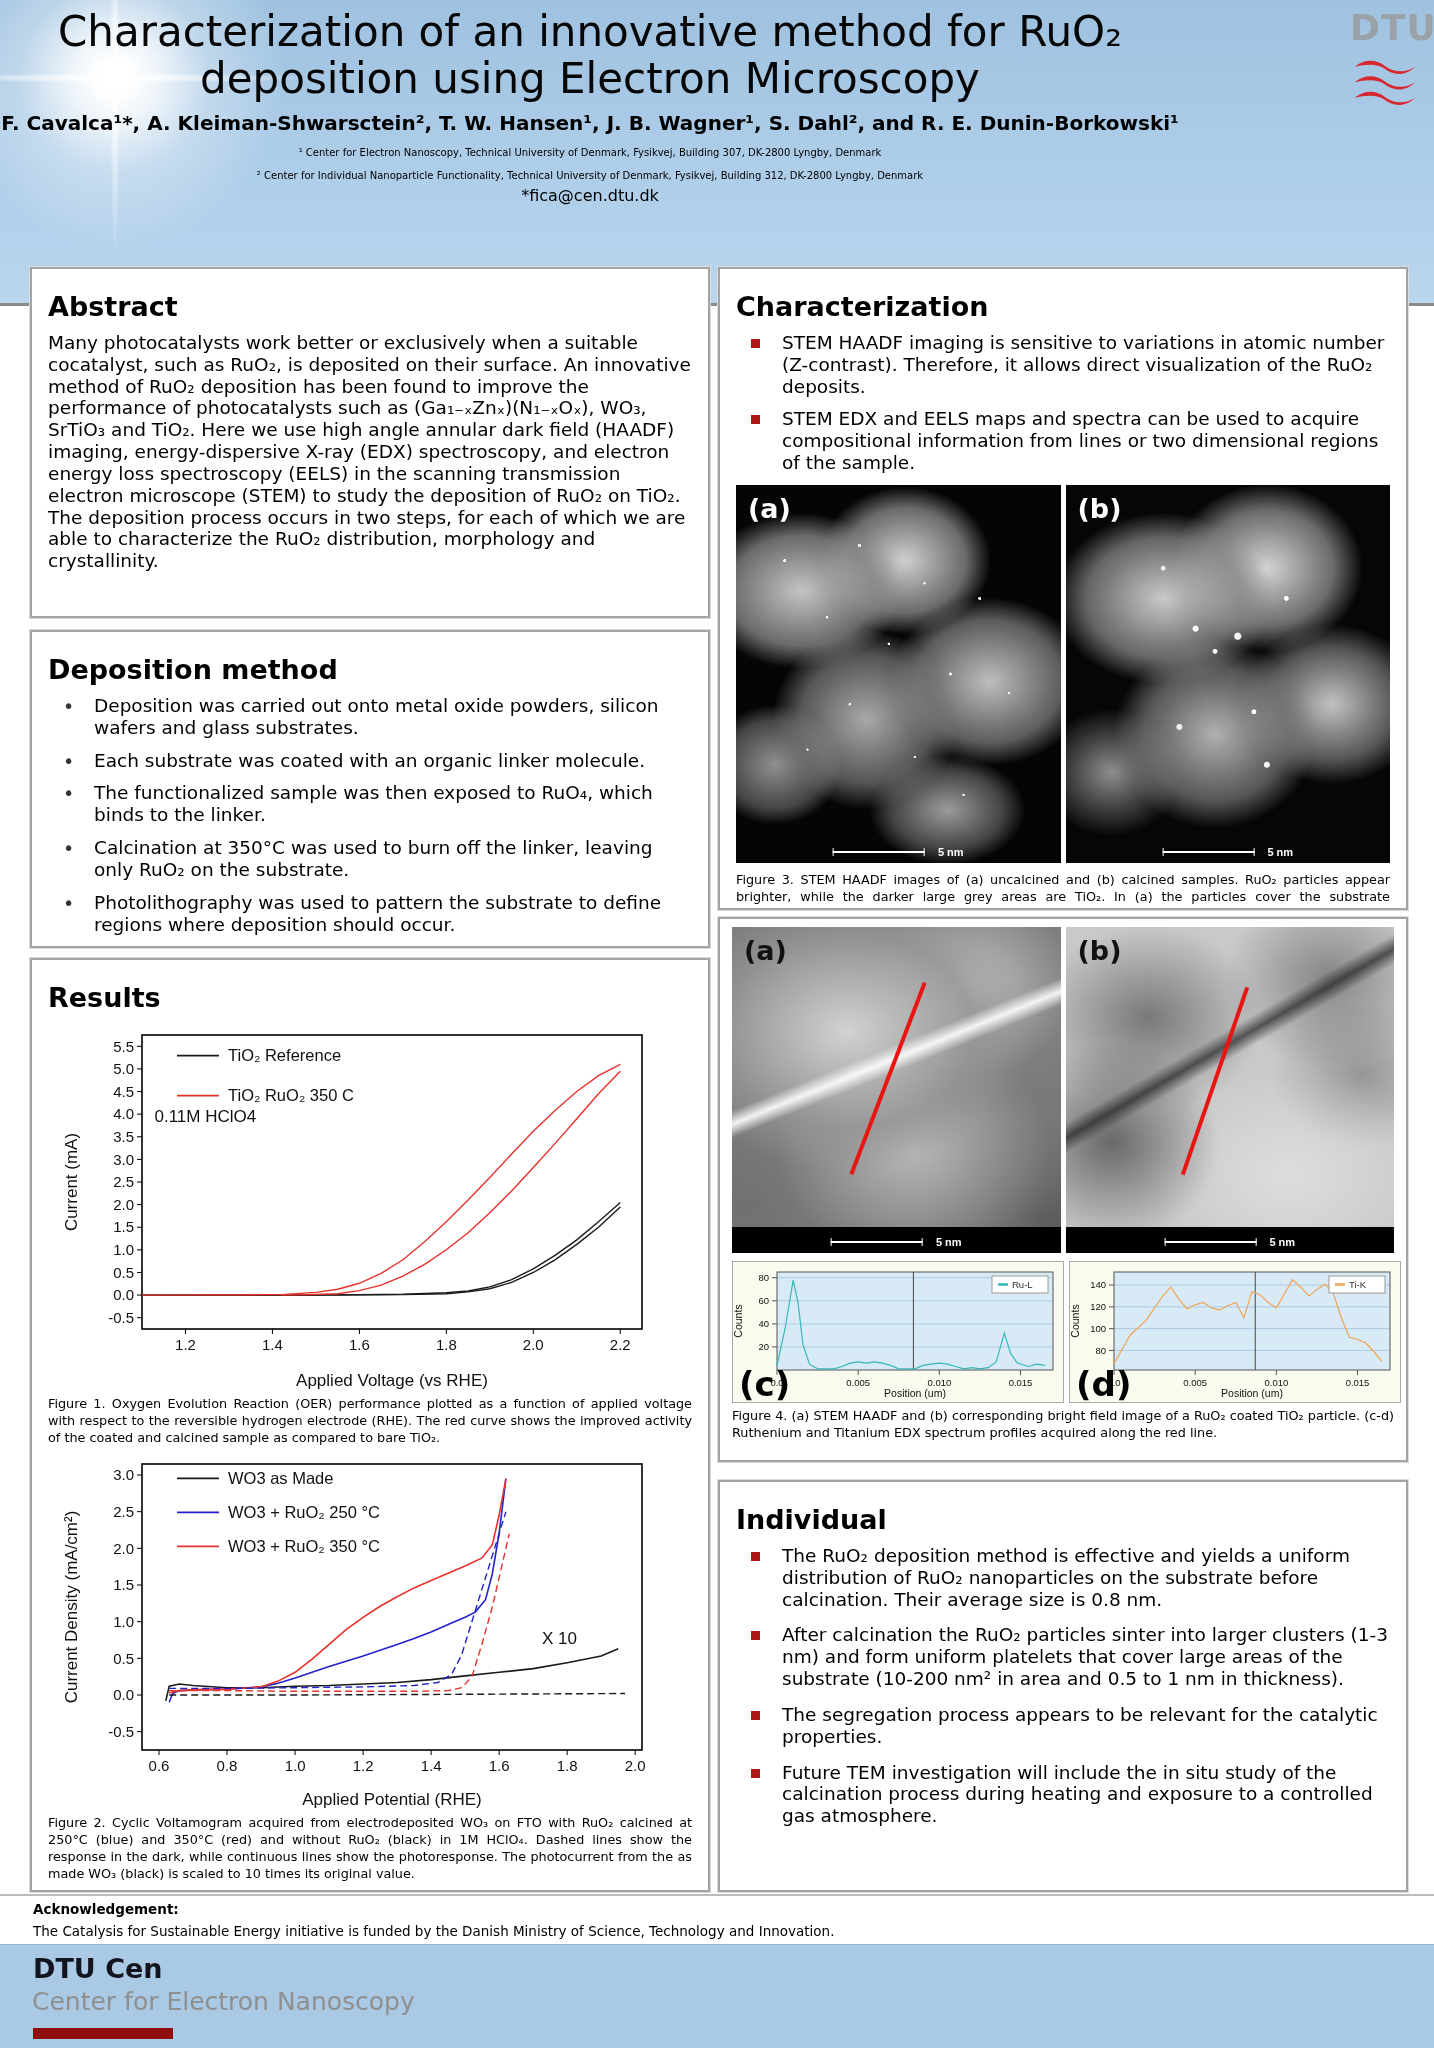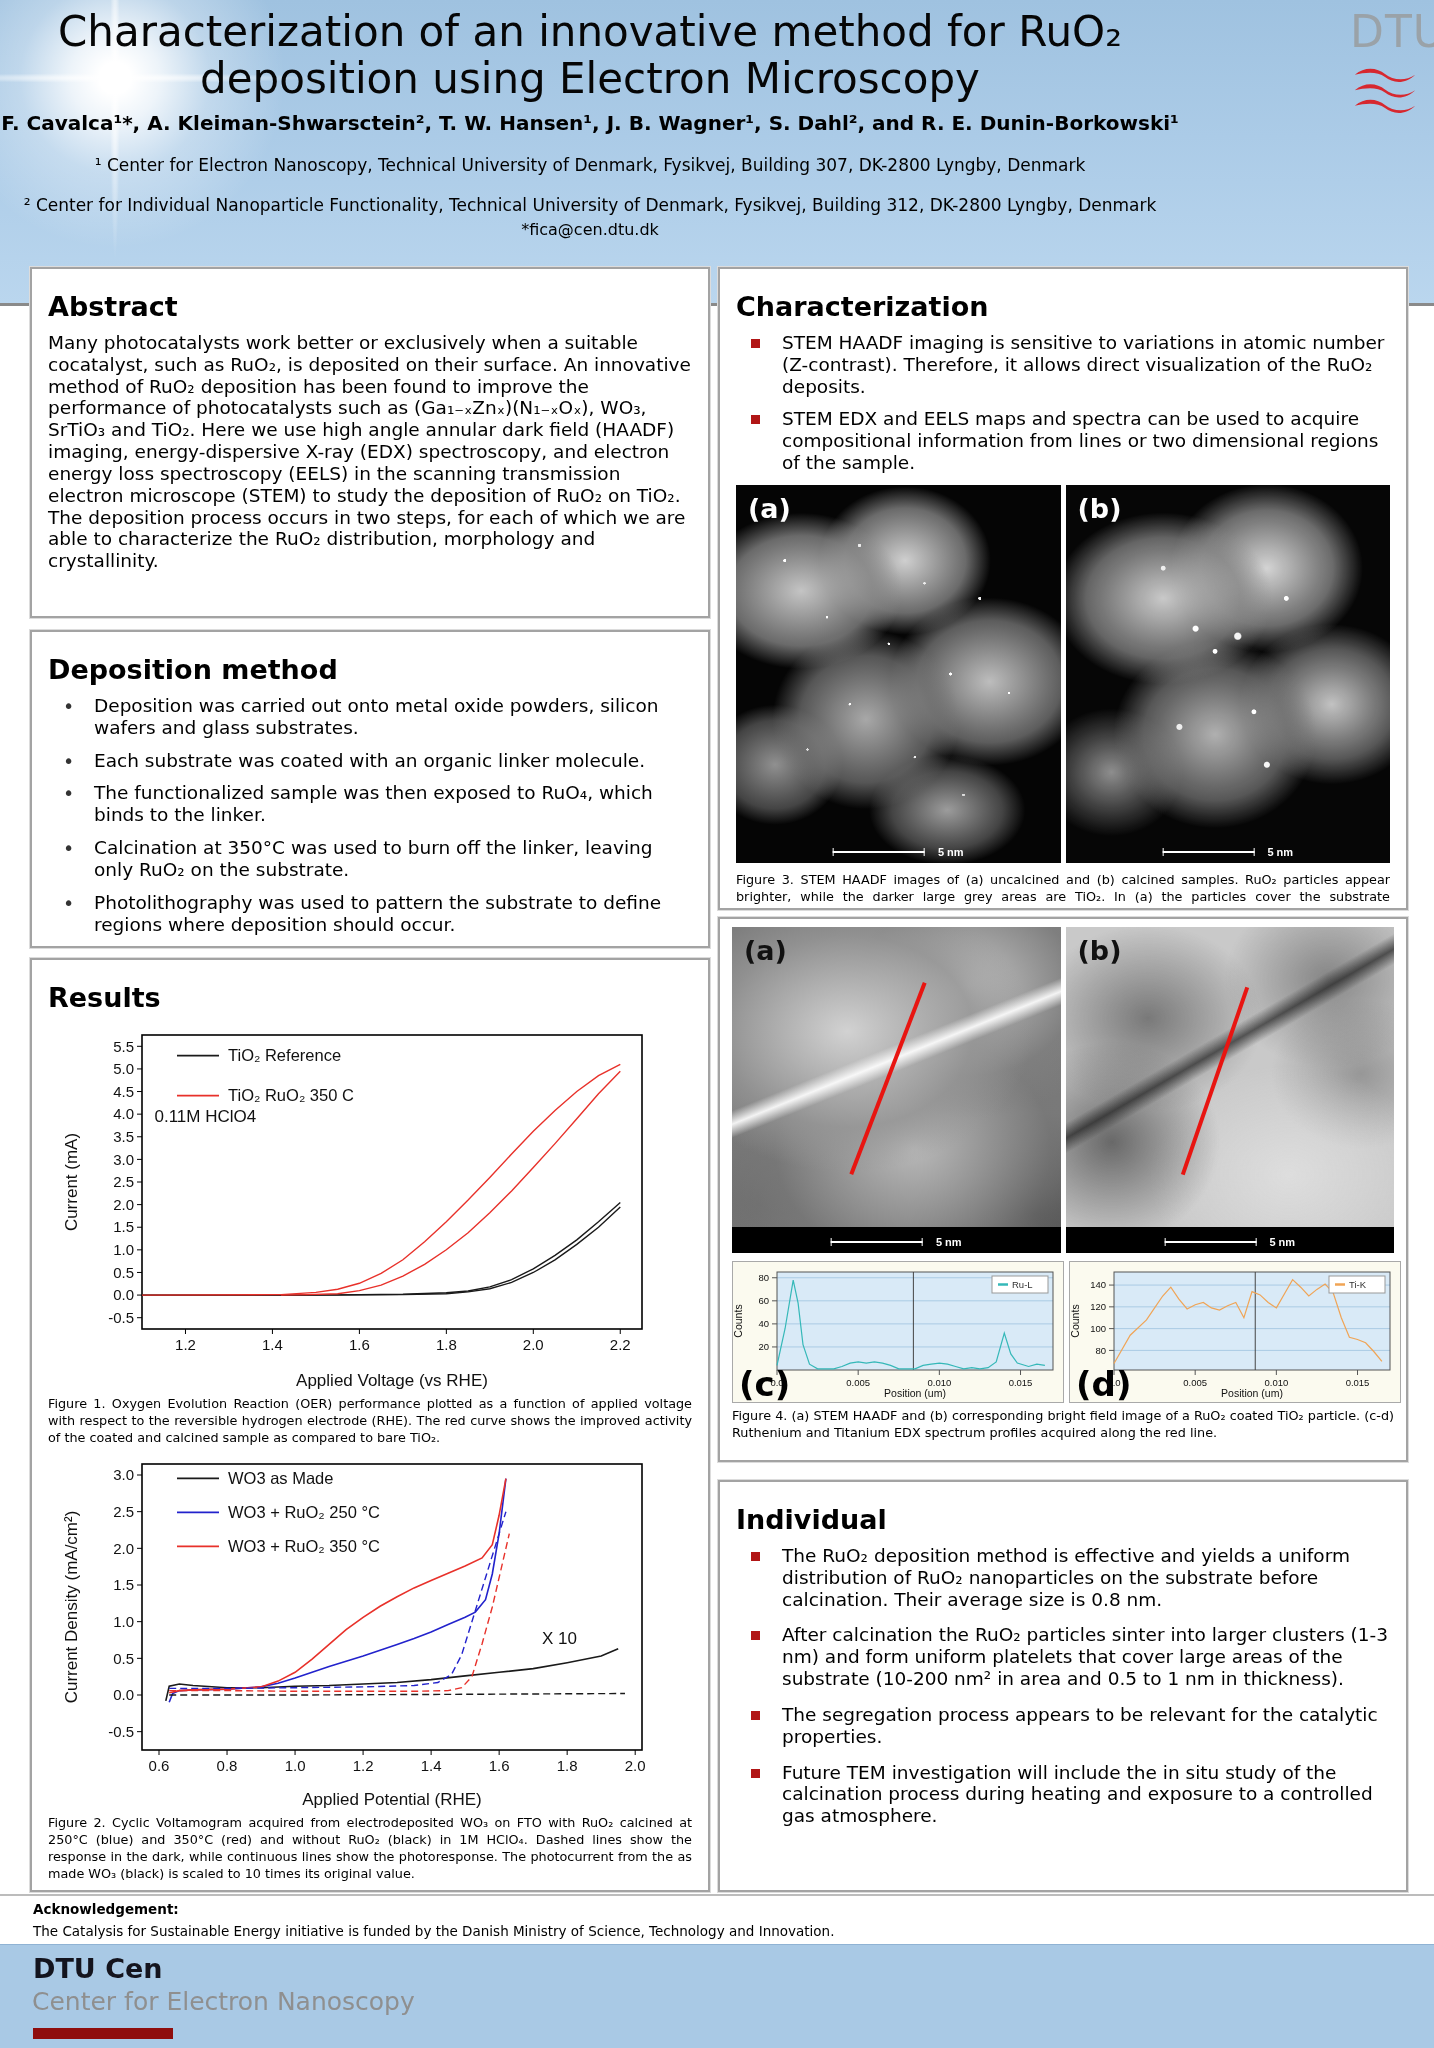--- a/index.html
+++ b/index.html
@@ -9,24 +9,24 @@
   
   .header{position:absolute;left:0;top:0;width:1434px;height:306px;border-bottom:3px solid #8a8a8a;
     background:
       radial-gradient(ellipse 300px 7px at 115px 78px, rgba(255,255,255,.85), rgba(255,255,255,0) 70%),
       radial-gradient(ellipse 7px 260px at 115px 78px, rgba(255,255,255,.85), rgba(255,255,255,0) 70%),
       radial-gradient(circle at 115px 78px, #ffffff 0 16px, rgba(255,255,255,.8) 45px, rgba(255,255,255,.3) 95px, rgba(255,255,255,0) 170px),
       linear-gradient(180deg,#9fc2e0 0%,#abcbe7 45%,#bad6ee 100%);}
   .titlewrap{position:absolute;left:0;top:8px;width:1180px;text-align:center}
   .title{font-size:42px;line-height:1.12;font-weight:400;color:#060606}
   .authors{margin-top:9px;font-size:20px;font-weight:bold}
-  .affil{margin-top:20px;font-size:17px}
+  .affil{margin-top:12px;font-size:10px}
   .email{margin-top:5px;font-size:16px}
   .dtulogo{position:absolute;right:14px;top:10px;width:70px;text-align:center}
-  .dtulogo .dtutext{font-size:44px;font-weight:normal;color:#9aa2a8;letter-spacing:1px;line-height:1;font-family:"DejaVu Sans",sans-serif}
+  .dtulogo .dtutext{font-size:36px;font-weight:bold;color:#9aa2a8;letter-spacing:1px;line-height:1;font-family:"DejaVu Sans",sans-serif}
   .dtulogo svg{display:block;margin:6px auto 0}
 
   
   .box{position:absolute;background:#fff;border:2px solid #a3a3a3;outline:1px solid #dcdcdc;padding:20px 16px;overflow:hidden}
   .box h2{font-size:27px;font-weight:bold;margin:2px 0 10px}
   .body-text{font-size:18.5px;line-height:1.18;text-align:left}
   #abstract-box{left:30px;top:267px;width:680px;height:351px}
   #deposition-box{left:30px;top:630px;width:680px;height:318px}
   #results-box{left:30px;top:958px;width:680px;height:934px}
   #characterization-box{left:718px;top:267px;width:690px;height:643px}

